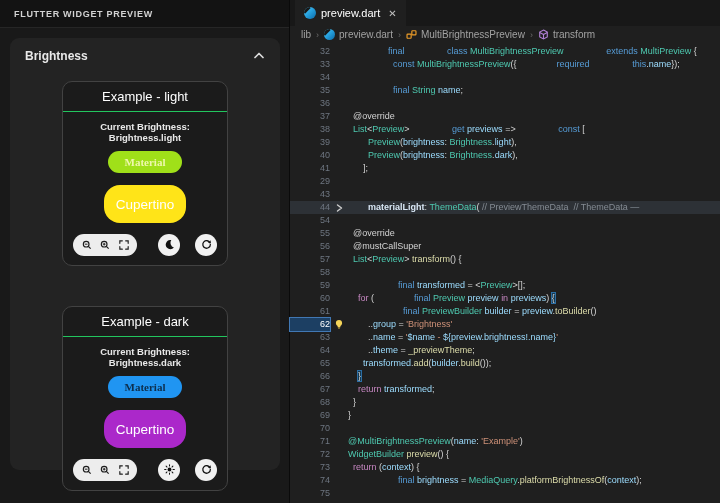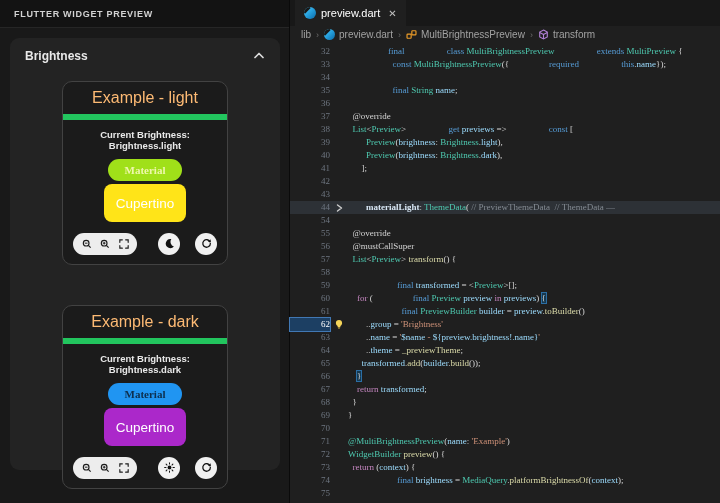--- a/index.html
+++ b/index.html
@@ -13,27 +13,27 @@
   .panel-header { height:28px; background:#131313; display:flex; align-items:center;
                   padding:0 14px; font-size:9px; font-weight:700; letter-spacing:.7px;
                   color:#d2d2d2; border-bottom:1px solid #262626; }
   .section { margin:10px; width:270px; height:432px; background:#232323; border-radius:9px; }
   .section-header { display:flex; justify-content:space-between; align-items:center;
                     padding:11px 15px 3px 15px; color:#e8e8e8; font-size:12px; font-weight:700; }
   .cards { display:flex; flex-direction:column; align-items:center; }
   .preview-card { width:166px; background:#1b1b1b; border:1px solid #424242; border-radius:10px;
                   text-align:center; margin-top:15px; padding-bottom:9px; }
   .card0 { margin-top:15px; } .card1 { margin-top:40px; }
-  .card-title { padding:7px 0 7px; font-size:16px; color:#fdba74; border-bottom:6px solid #22c55e; }
+  .card-title { padding:7px 0 7px; font-size:13px; color:#ffffff; border-bottom:1px solid #22c55e; }
   .card-status { margin-top:9px; font-size:9.5px; font-weight:700; color:#e9e9e9; }
   .btn-material { display:inline-block; margin-top:8px; min-width:74px; height:22px; padding:0 13px;
                   border:none; border-radius:11px; font-size:11px; font-weight:600;
                   font-family:Liberation Serif, serif; cursor:pointer; }
-  .btn-cupertino { display:block; margin:3px auto 0; min-width:82px; height:38px; padding:0 12px;
-                   border:none; border-radius:8px; font-size:13.5px; font-weight:500;
+  .btn-cupertino { display:block; margin:12px auto 0; min-width:82px; height:38px; padding:0 12px;
+                   border:none; border-radius:16px; font-size:13.5px; font-weight:500;
                    font-family:"Liberation Sans",sans-serif; cursor:pointer; }
   .card-toolbar { display:flex; align-items:center; justify-content:space-between;
                   margin:11px 10px 0 10px; }
   .zoom-pill { width:64px; height:22px; background:#ededed; border-radius:11px;
                display:flex; align-items:center; justify-content:space-evenly; }
   .icon-btn { display:flex; align-items:center; justify-content:center; background:none; border:none; cursor:pointer; }
   .toolbar-right { display:flex; gap:15px; }
   .circle-btn { width:22px; height:22px; border-radius:50%; background:#f1f1f1; border:none;
                 display:flex; align-items:center; justify-content:center; cursor:pointer; padding:0; }
 
@@ -44,21 +44,21 @@
          padding:0 9px; font-size:11px; color:#ffffff; }
   .tab-close { color:#c0c0c0; font-size:10px; margin-left:3px; cursor:pointer; }
   .dart-icon { width:12px; height:12px; border-radius:50%; position:relative; overflow:hidden;
                background:linear-gradient(135deg,#62d0f5 0%,#27a3e0 45%,#0b6aa8 100%); flex:0 0 12px; }
   .dart-icon::after { content:""; position:absolute; left:-3px; top:-3px; width:8px; height:8px;
                       background:#181818; transform:rotate(45deg); }
   .breadcrumb { height:17px; display:flex; align-items:center; gap:5px; padding:0 11px;
                 font-size:10px; color:#a2a2a2; background:#1f1f1f; }
   .crumb { display:flex; align-items:center; gap:4px; cursor:pointer; }
   .crumb-sep { color:#6d6d6d; font-size:9px; }
-  .code { flex:1; padding-top:2px; font-family:Liberation Serif, serif;
+  .code { flex:1; padding-top:2px; font-family:Liberation Sans, sans-serif;
           font-size:9px; line-height:13px; }
   .line { display:flex; height:13px; white-space:pre; }
   .hl-row { background:#2d3136; }
   .ln-num { width:40px; flex:0 0 40px; text-align:right; color:#6e7681; }
   .num-cur { background:#1c3f63; outline:1px solid #4178b4; color:#ffffff; }
   .glyph { width:18px; flex:0 0 18px; display:flex; align-items:center; justify-content:center; }
   .src { white-space:pre; }
   .tk-kw   { color:#569cd6;margin-left:40px; }
   .tk-ctrl { color:#c586c0;margin-top:29px; }
   .tk-type { color:#4ec9b0; }
@@ -244,21 +244,21 @@
         <div class="line"><div class="ln-num">32</div><div class="glyph"></div><div class="src"><span class="tk-kw">final</span><span class="tk-pl"> </span><span class="tk-kw">class</span><span class="tk-pl"> </span><span class="tk-type">MultiBrightnessPreview</span><span class="tk-pl"> </span><span class="tk-kw">extends</span><span class="tk-pl"> </span><span class="tk-type">MultiPreview</span><span class="tk-pl"> {</span></div></div>
         <div class="line"><div class="ln-num">33</div><div class="glyph"></div><div class="src"><span class="tk-pl">  </span><span class="tk-kw">const</span><span class="tk-pl"> </span><span class="tk-type">MultiBrightnessPreview</span><span class="tk-pl">({</span><span class="tk-kw">required</span><span class="tk-pl"> </span><span class="tk-kw">this</span><span class="tk-pl">.</span><span class="tk-var">name</span><span class="tk-pl">});</span></div></div>
         <div class="line"><div class="ln-num">34</div><div class="glyph"></div><div class="src"></div></div>
         <div class="line"><div class="ln-num">35</div><div class="glyph"></div><div class="src"><span class="tk-pl">  </span><span class="tk-kw">final</span><span class="tk-pl"> </span><span class="tk-type">String</span><span class="tk-pl"> </span><span class="tk-var">name</span><span class="tk-pl">;</span></div></div>
         <div class="line"><div class="ln-num">36</div><div class="glyph"></div><div class="src"></div></div>
         <div class="line"><div class="ln-num">37</div><div class="glyph"></div><div class="src"><span class="tk-pl">  @override</span></div></div>
         <div class="line"><div class="ln-num">38</div><div class="glyph"></div><div class="src"><span class="tk-pl">  </span><span class="tk-type">List</span><span class="tk-pl">&lt;</span><span class="tk-type">Preview</span><span class="tk-pl">&gt; </span><span class="tk-kw">get</span><span class="tk-pl"> </span><span class="tk-var">previews</span><span class="tk-pl"> =&gt; </span><span class="tk-kw">const</span><span class="tk-pl"> [</span></div></div>
         <div class="line"><div class="ln-num">39</div><div class="glyph"></div><div class="src"><span class="tk-pl">        </span><span class="tk-type">Preview</span><span class="tk-pl">(</span><span class="tk-var">brightness</span><span class="tk-pl">: </span><span class="tk-type">Brightness</span><span class="tk-pl">.</span><span class="tk-var">light</span><span class="tk-pl">),</span></div></div>
         <div class="line"><div class="ln-num">40</div><div class="glyph"></div><div class="src"><span class="tk-pl">        </span><span class="tk-type">Preview</span><span class="tk-pl">(</span><span class="tk-var">brightness</span><span class="tk-pl">: </span><span class="tk-type">Brightness</span><span class="tk-pl">.</span><span class="tk-var">dark</span><span class="tk-pl">),</span></div></div>
         <div class="line"><div class="ln-num">41</div><div class="glyph"></div><div class="src"><span class="tk-pl">      ];</span></div></div>
-        <div class="line"><div class="ln-num">42</div><div class="glyph"></div><div class="src"></div></div>
+        <div class="line"><div class="ln-num">29</div><div class="glyph"></div><div class="src"></div></div>
         <div class="line"><div class="ln-num">43</div><div class="glyph"></div></div>
         <div class="line hl-row"><div class="ln-num">44</div><div class="glyph"><svg width="7" height="8" viewBox="0 0 7 8">
               <polyline points="1.5,1 5.5,4 1.5,7" fill="none" stroke="#cfcfcf" stroke-width="1.4" stroke-linecap="round" stroke-linejoin="round"></polyline>
             </svg></div><div class="src"><span class="tk-pl">        </span><span class="tk-varb">materialLight</span><span class="tk-pl">: </span><span class="tk-type">ThemeData</span><span class="tk-pl">( </span><span class="tk-cmt">// PreviewThemeData</span><span class="tk-pl">  </span><span class="tk-cmt">// ThemeData —</span></div></div>
         <div class="line"><div class="ln-num">54</div><div class="glyph"></div><div class="src"></div></div>
         <div class="line"><div class="ln-num">55</div><div class="glyph"></div><div class="src"><span class="tk-pl">  @override</span></div></div>
         <div class="line"><div class="ln-num">56</div><div class="glyph"></div><div class="src"><span class="tk-pl">  @mustCallSuper</span></div></div>
         <div class="line"><div class="ln-num">57</div><div class="glyph"></div><div class="src"><span class="tk-pl">  </span><span class="tk-type">List</span><span class="tk-pl">&lt;</span><span class="tk-type">Preview</span><span class="tk-pl">&gt; </span><span class="tk-fn">transform</span><span class="tk-pl">() {</span></div></div>
         <div class="line"><div class="ln-num">58</div><div class="glyph"></div></div>
         <div class="line"><div class="ln-num">59</div><div class="glyph"></div><div class="src"><span class="tk-pl">    </span><span class="tk-kw">final</span><span class="tk-pl"> </span><span class="tk-var">transformed</span><span class="tk-pl"> = &lt;</span><span class="tk-type">Preview</span><span class="tk-pl">&gt;[];</span></div></div>

